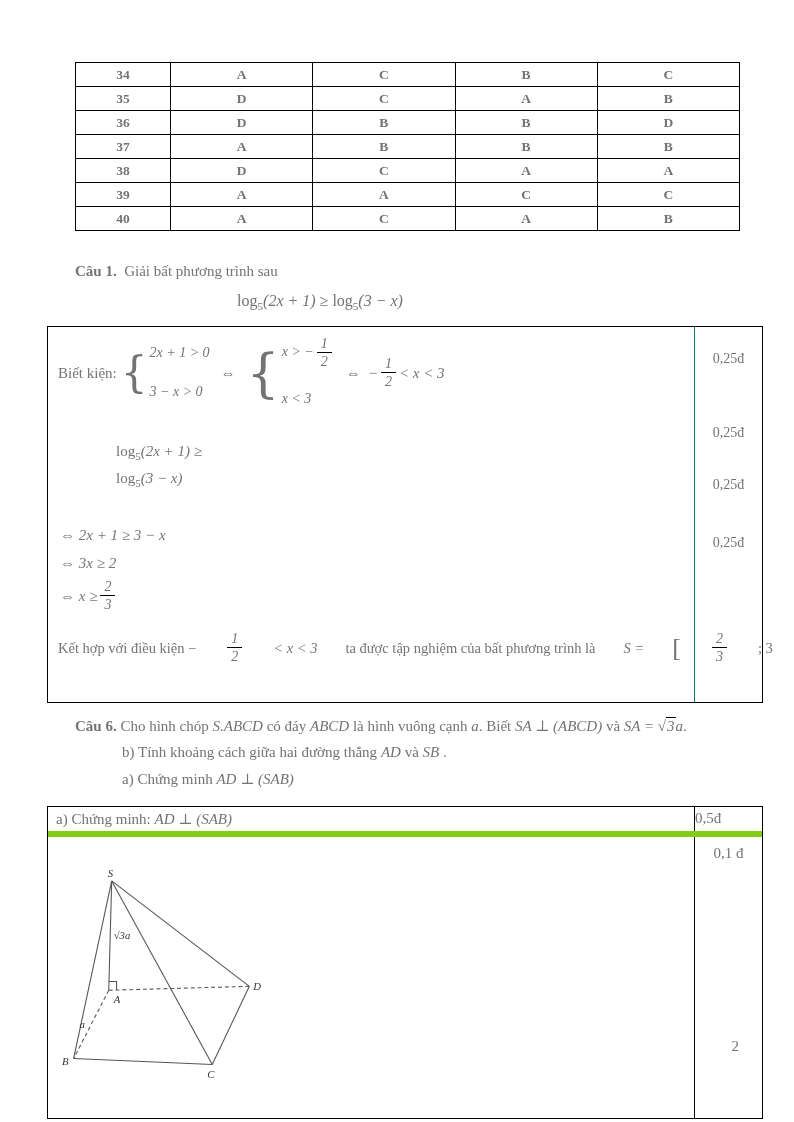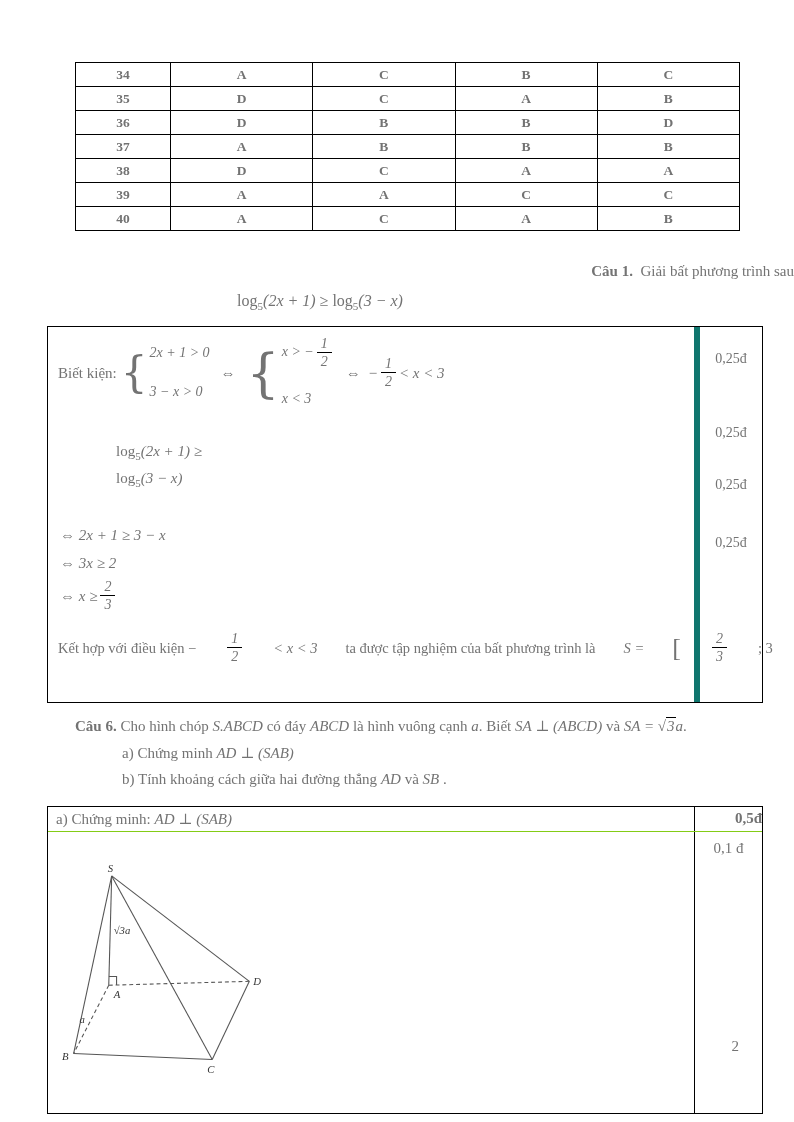--- a/index.html
+++ b/index.html
@@ -13,21 +13,21 @@
   
   .answer-table { border-collapse:collapse; margin-left:75px; width:665px; table-layout:fixed; }
   .answer-table td {
     border:1px solid #000; text-align:center; font-weight:bold;
     font-size:13.5px; height:24px; padding:0;
   }
   .answer-table td.qno { width:95px; }
 
   
   .essay-heading { margin:28px 0 0 75px; font-weight:bold; font-style:italic; font-size:15px; }
-  .q-line { margin:32px 0 0 75px; font-size:15px;text-align:right; }
+  .q-line { margin:32px 0 0 75px; font-size:15px; }
   .q-label { font-weight:bold; }
   .formula-center { margin:12px 0 0 75px; width:490px; text-align:center; font-size:16px; }
 
   .rm { font-style:normal; }
   .mi, i { font-style:italic; }
   sub { font-size:11px; }
 
   
   .frac { display:inline-flex; flex-direction:column; align-items:center; vertical-align:middle; margin:0 3px; font-style:italic; font-size:14px; }
   .frac .num { display:block; padding:0 4px; line-height:17px; }
@@ -47,33 +47,33 @@
   
   .sol-box { position:relative; border:1px solid #000; width:716px; margin:14px 0 0 47px; min-height:278px; font-size:15px; }
   .sol-left { padding:8px 78px 36px 10px; }
   .sline { display:flex; align-items:center; line-height:22px; flex-wrap:nowrap; white-space:pre; }
   .l1 { min-height:50px; }
   .l2 { margin:8px 0 0 28px; display:block; }
   .l3 { margin:8px 0 0 2px; }
   .l4 { margin:6px 0 0 2px; }
   .l5 { margin:4px 0 0 2px; }
   .l6 { margin:16px 0 0 0; font-size:14.5px;gap:28px; }
-  .sol-right { position:absolute; top:0; right:0; bottom:0; width:68px; border-left:6px solid #0f766e; }
+  .sol-right { position:absolute; top:0; right:0; bottom:0; width:68px; border-left:1px solid #0f766e; }
   .pt { position:absolute; left:0; width:100%; text-align:center; font-size:14px; }
   .pt1 { top:24px; } .pt2 { top:98px; } .pt3 { top:150px; } .pt4 { top:208px; }
 
   
   .q2-line { margin:14px 0 0 75px; font-size:15px; width:665px; }
   .q2-sub { margin:9px 0 0 122px; font-size:15px; }
 
   
   .sol2-box { width:716px; margin:18px 0 0 47px; border:1px solid #000; font-size:15px; }
-  .sol2-row1 { display:flex; border-bottom:1px solid #84cc16; }
+  .sol2-row1 { display:flex; border-bottom:6px solid #84cc16; }
   .sol2-row1 .cell-left { flex:1; padding:3px 8px; }
-  .sol2-row1 .cell-right { width:68px; border-left:1px solid #000; text-align:right; font-weight:bold; padding:3px 0; }
+  .sol2-row1 .cell-right { width:68px; border-left:1px solid #000; text-align:left; font-weight:normal; padding:3px 0; }
   .sol2-row2 { display:flex; min-height:281px; }
   .sol2-row2 .cell-left { flex:1; }
   .sol2-row2 .cell-right { width:68px; border-left:1px solid #000; text-align:center; padding-top:8px; }
   .figure { margin:30px 0 0 10px; }
 
   .page-number { position:absolute; top:1038px; right:55px; font-size:15px; }
 </style>
 </head>
 <body>
 
@@ -196,31 +196,31 @@
     <span>có đáy</span>
     <i>ABCD</i>
     <span>là hình vuông cạnh</span>
     <i>a</i><span>. Biết</span>
     <i>SA ⊥ (ABCD)</i>
     <span>và</span>
     <i>SA =</i>
     <span class="rm">√</span><span class="rad">3</span><i>a</i><span>.</span>
   </p>
   <p class="q2-sub">
-    <span>a)</span>
-    <span>Chứng minh</span>
-    <i>AD ⊥ (SAB)</i>
-  </p>
-  <p class="q2-sub">
     <span>b)</span>
     <span>Tính khoảng cách giữa hai đường thẳng</span>
     <i>AD</i>
     <span>và</span>
     <i>SB</i>
     <span>.</span>
+  </p>
+  <p class="q2-sub">
+    <span>a)</span>
+    <span>Chứng minh</span>
+    <i>AD ⊥ (SAB)</i>
   </p>
 
   <div class="sol2-box">
     <div class="sol2-row1">
       <div class="cell-left">
         <span class="rm">a) Chứng minh:</span>
         <i>AD ⊥ (SAB)</i>
       </div>
       <div class="cell-right">0,5đ</div>
     </div>

